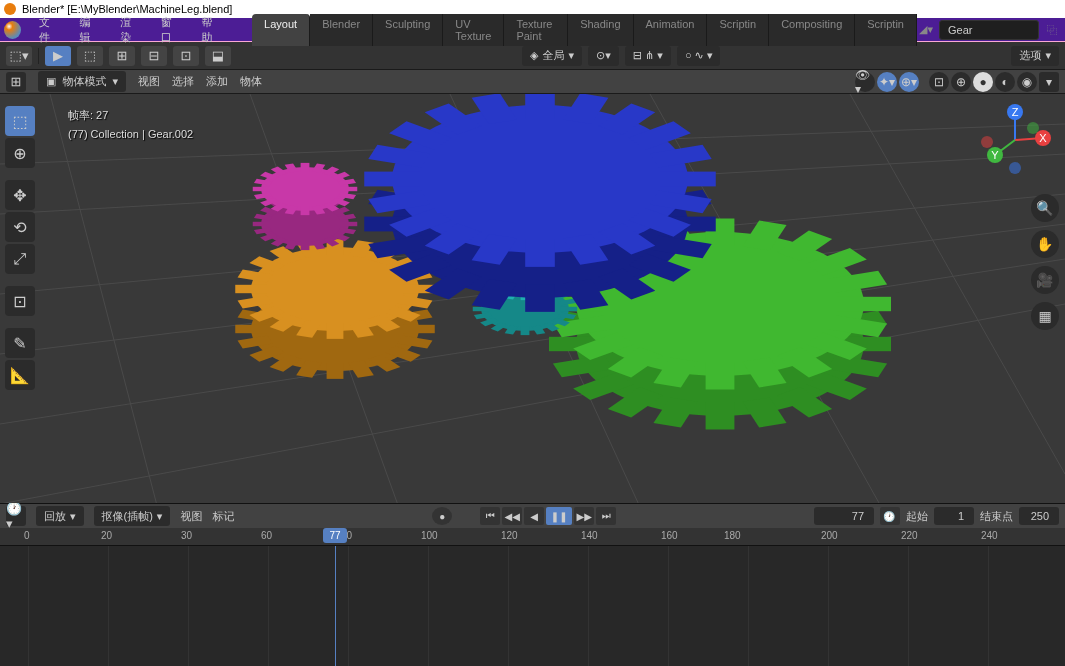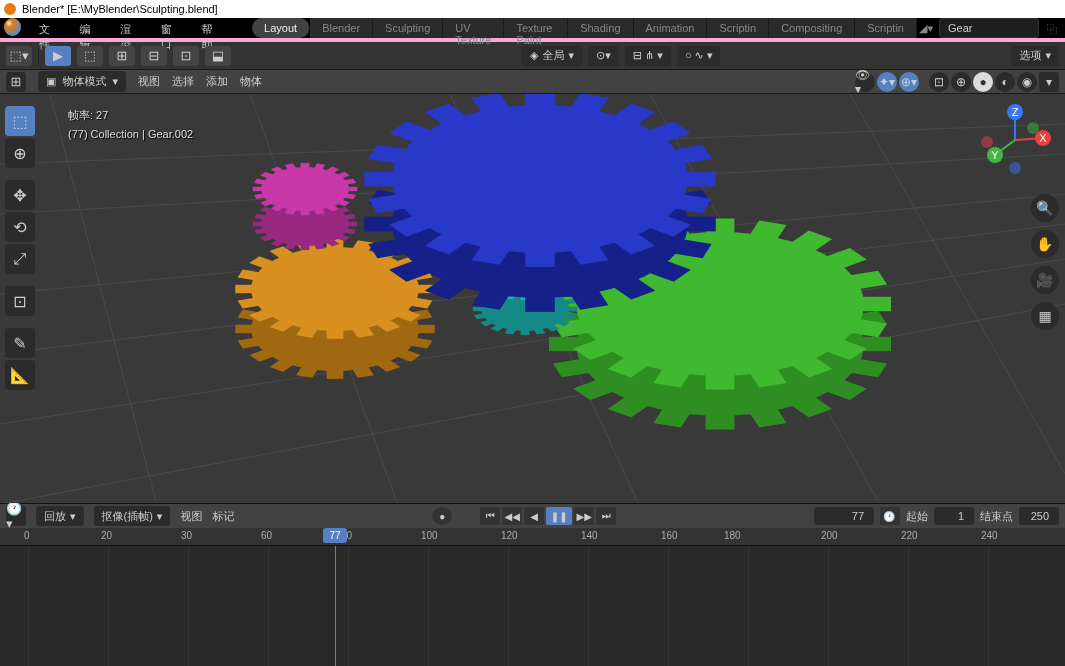--- a/index.html
+++ b/index.html
@@ -1,24 +1,24 @@
 <!DOCTYPE html>
 <html><head>
 <meta charset="utf-8">
 <style>
 * { margin: 0; padding: 0; box-sizing: border-box; font-family: sans-serif; font-size: 11px; user-select: none; }
 body { background: #1a1a1a; width: 1065px; height: 666px; overflow: hidden; color: #ccc; }
 .titlebar { height: 18px; background: #fff; color: #000; padding: 1px 4px; display: flex; align-items: center; }
 .titlebar .logo { width: 12px; height: 12px; background: #e87d0d; border-radius: 50%; margin-right: 6px; }
-.menubar { height: 24px; background: #000000; display: flex; padding: 0 4px; border-bottom: 4px solid #f9a8d4; }
+.menubar { height: 24px; background: #4c1d95; display: flex; align-items: center; padding: 0 4px; border-bottom: 1px solid #f9a8d4; }
 .menubar .blender-icon { width: 18px; height: 18px; background: radial-gradient(circle at 30% 30%, #fff 0%, #e87d0d 20%, #5b8bb8 70%); border-radius: 50%; margin-right: 8px; }
 .menubar .menu-item { padding: 4px 10px; cursor: pointer; color: #ccc; }
 .tabbar { display: flex; margin-left: 20px; }
 .tabbar .tab { padding: 4px 12px; background: #2a2a2a; color: #888; cursor: pointer; border-right: 1px solid #1a1a1a; }
-.tabbar .tab.active { background: #424242; color: #eee; border-top-left-radius: 4px; border-top-right-radius: 4px; border-radius: 10px; }
+.tabbar .tab.active { background: #424242; color: #eee; border-top-left-radius: 4px; border-top-right-radius: 4px; }
 .scene-box { margin-left: auto; display: flex; align-items: center; gap: 4px; }
 .scene-box .scene-field { background: #1f1f1f; padding: 3px 8px; border-radius: 3px; width: 100px; color: #ccc; border: 1px solid #333; }
 .scene-box .ico { width: 18px; height: 18px; display: flex; align-items: center; justify-content: center; color: #888; }
 .toolbar-row { height: 28px; background: #333; display: flex; align-items: center; padding: 0 6px; gap: 6px; border-bottom: 1px solid #1a1a1a; }
 .icon-btn { width: 26px; height: 20px; background: #444; border-radius: 3px; display: flex; align-items: center; justify-content: center; color: #ccc; cursor: pointer; font-size: 13px; }
 .icon-btn.active { background: #5680c2; }
 .dropdown-btn { height: 20px; background: #2b2b2b; border-radius: 3px; display: flex; align-items: center; padding: 0 8px; gap: 4px; cursor: pointer; font-size: 11px; color: #ccc; }
 .spacer { flex: 1; }
 .header-row2 { height: 24px; background: #424242; display: flex; align-items: center; padding: 0 6px; gap: 12px; border-bottom: 1px solid #1a1a1a; }
 .mode-select { background: #2b2b2b; padding: 3px 8px; border-radius: 3px; display: flex; align-items: center; gap: 6px; cursor: pointer; }
@@ -47,21 +47,21 @@
 .track-lines { position: absolute; top: 0; left: 0; width: 100%; height: 100%; }
 .track-line { position: absolute; top: 0; width: 1px; height: 100%; background: #333; }
 .right-header-icons { display: flex; gap: 2px; margin-left: auto; }
 .round-icon { width: 20px; height: 20px; border-radius: 50%; display: flex; align-items: center; justify-content: center; font-size: 12px; cursor: pointer; background: #2b2b2b; }
 </style>
 </head>
 <body>
 
 <div class="titlebar">
   <span class="logo"></span>
-  <span>Blender* [E:\MyBlender\Sculpting.blend]</span>
+  <span>Blender* [E:\MyBlender\MachineLeg.blend]</span>
 </div>
 
 <div class="menubar">
   <span class="blender-icon"></span>
   <span class="menu-item">文件</span>
   <span class="menu-item">编辑</span>
   <span class="menu-item">渲染</span>
   <span class="menu-item">窗口</span>
   <span class="menu-item">帮助</span>
 

